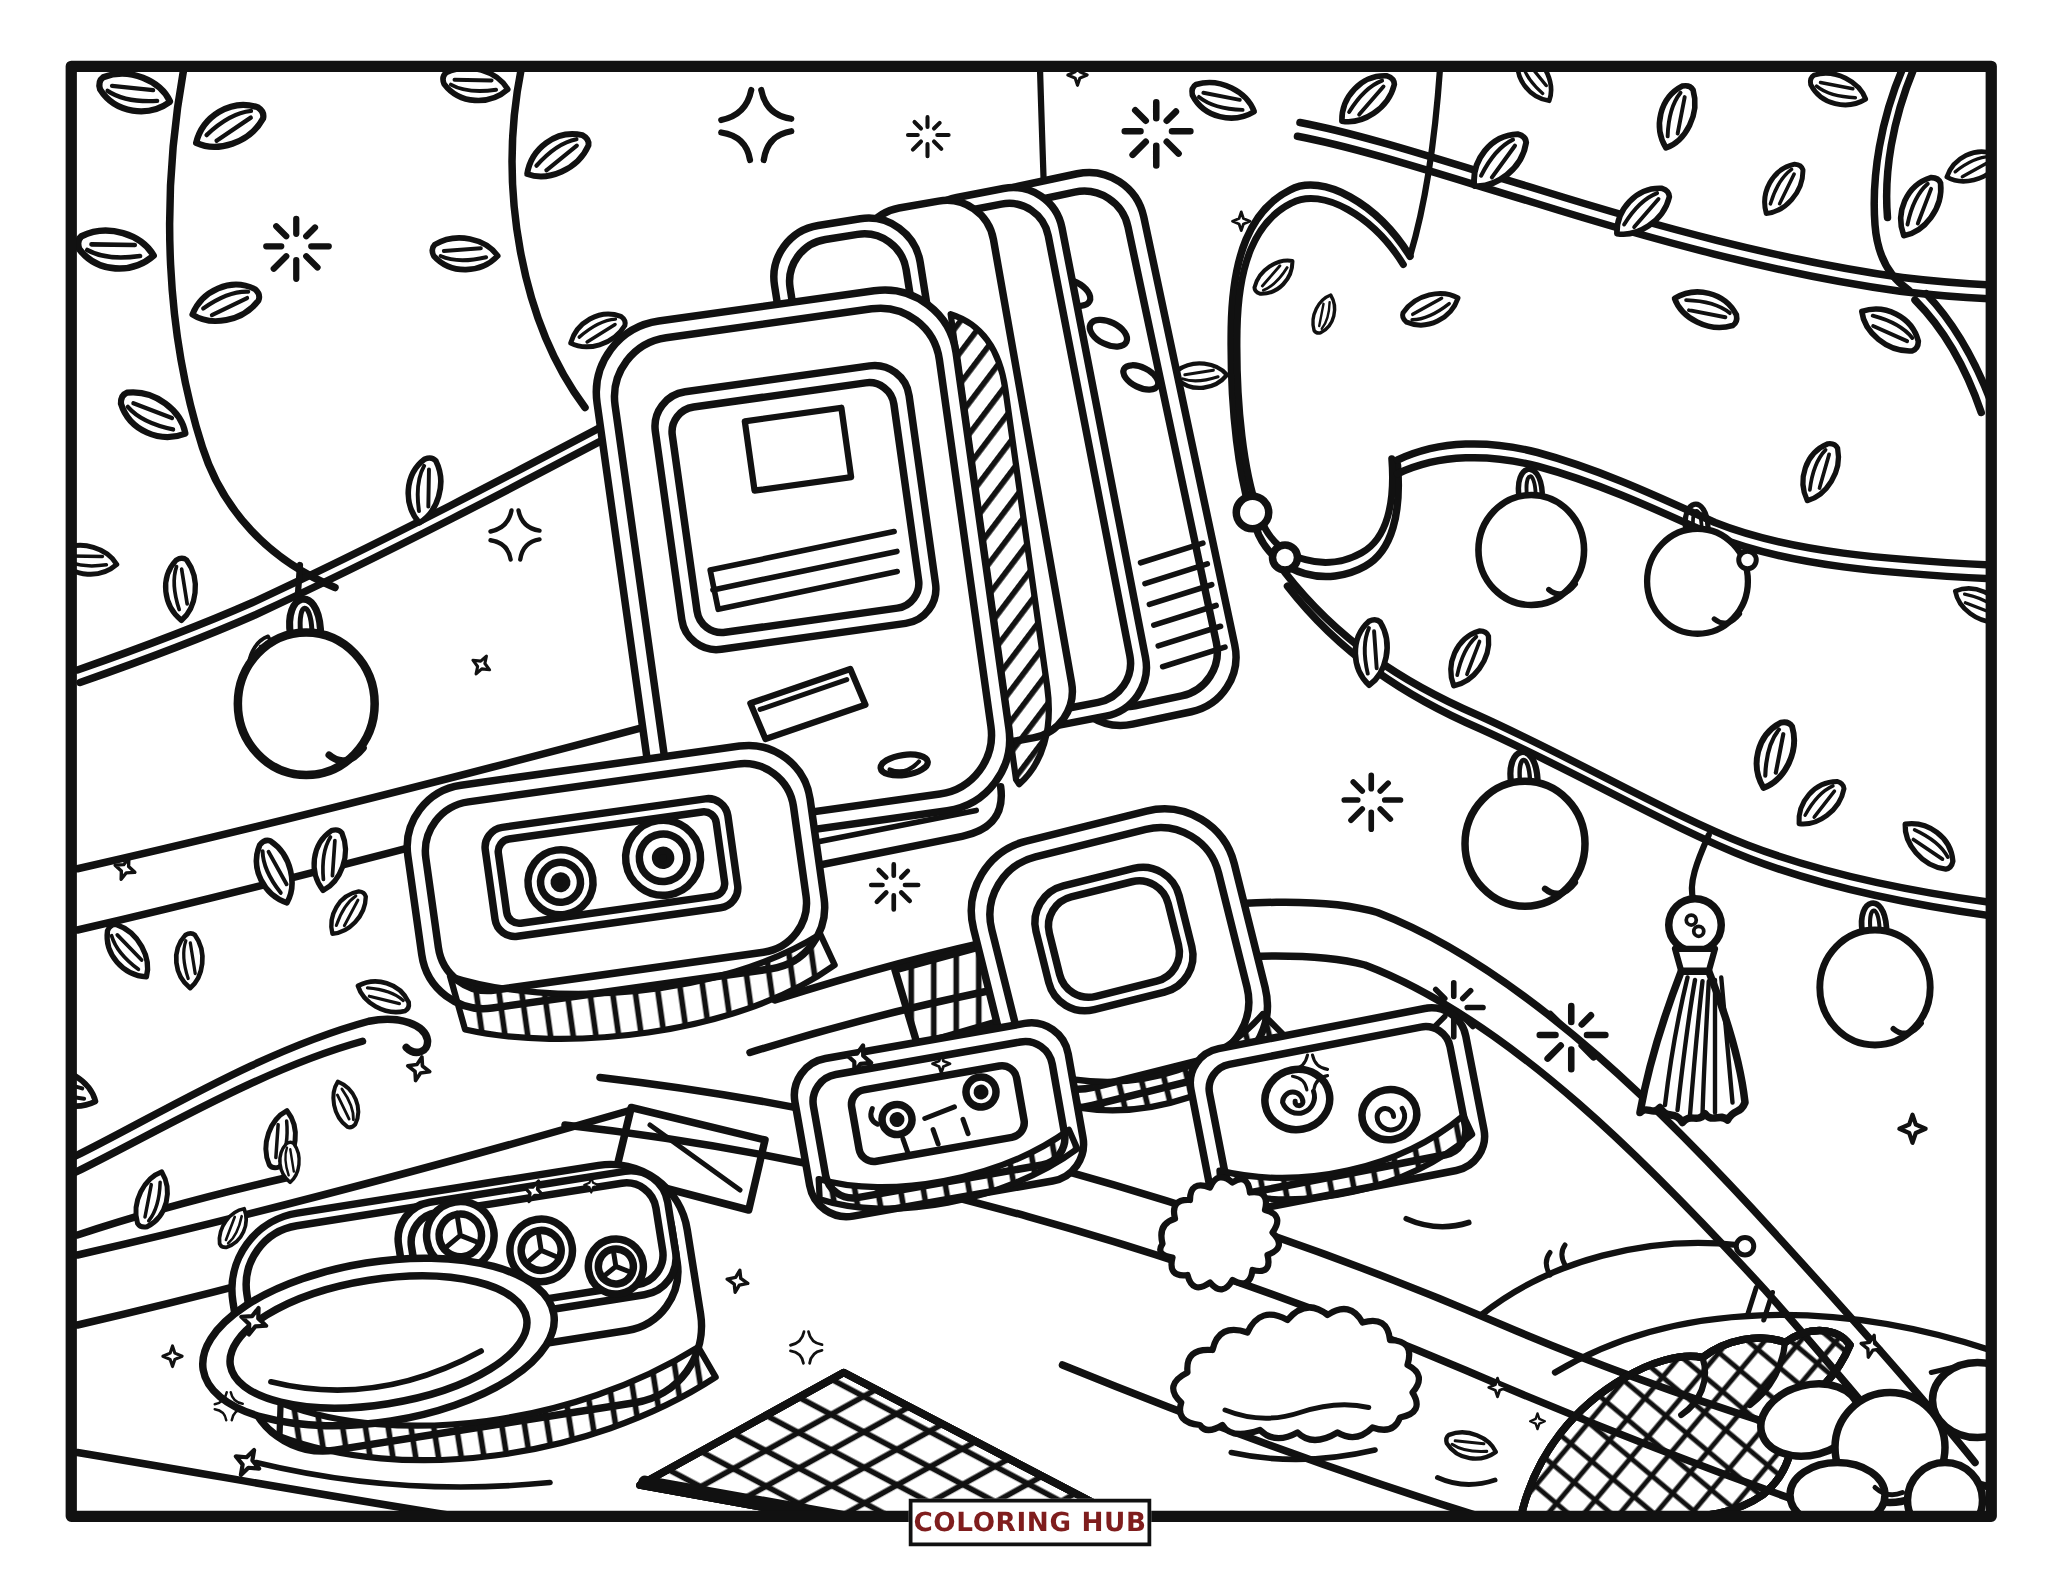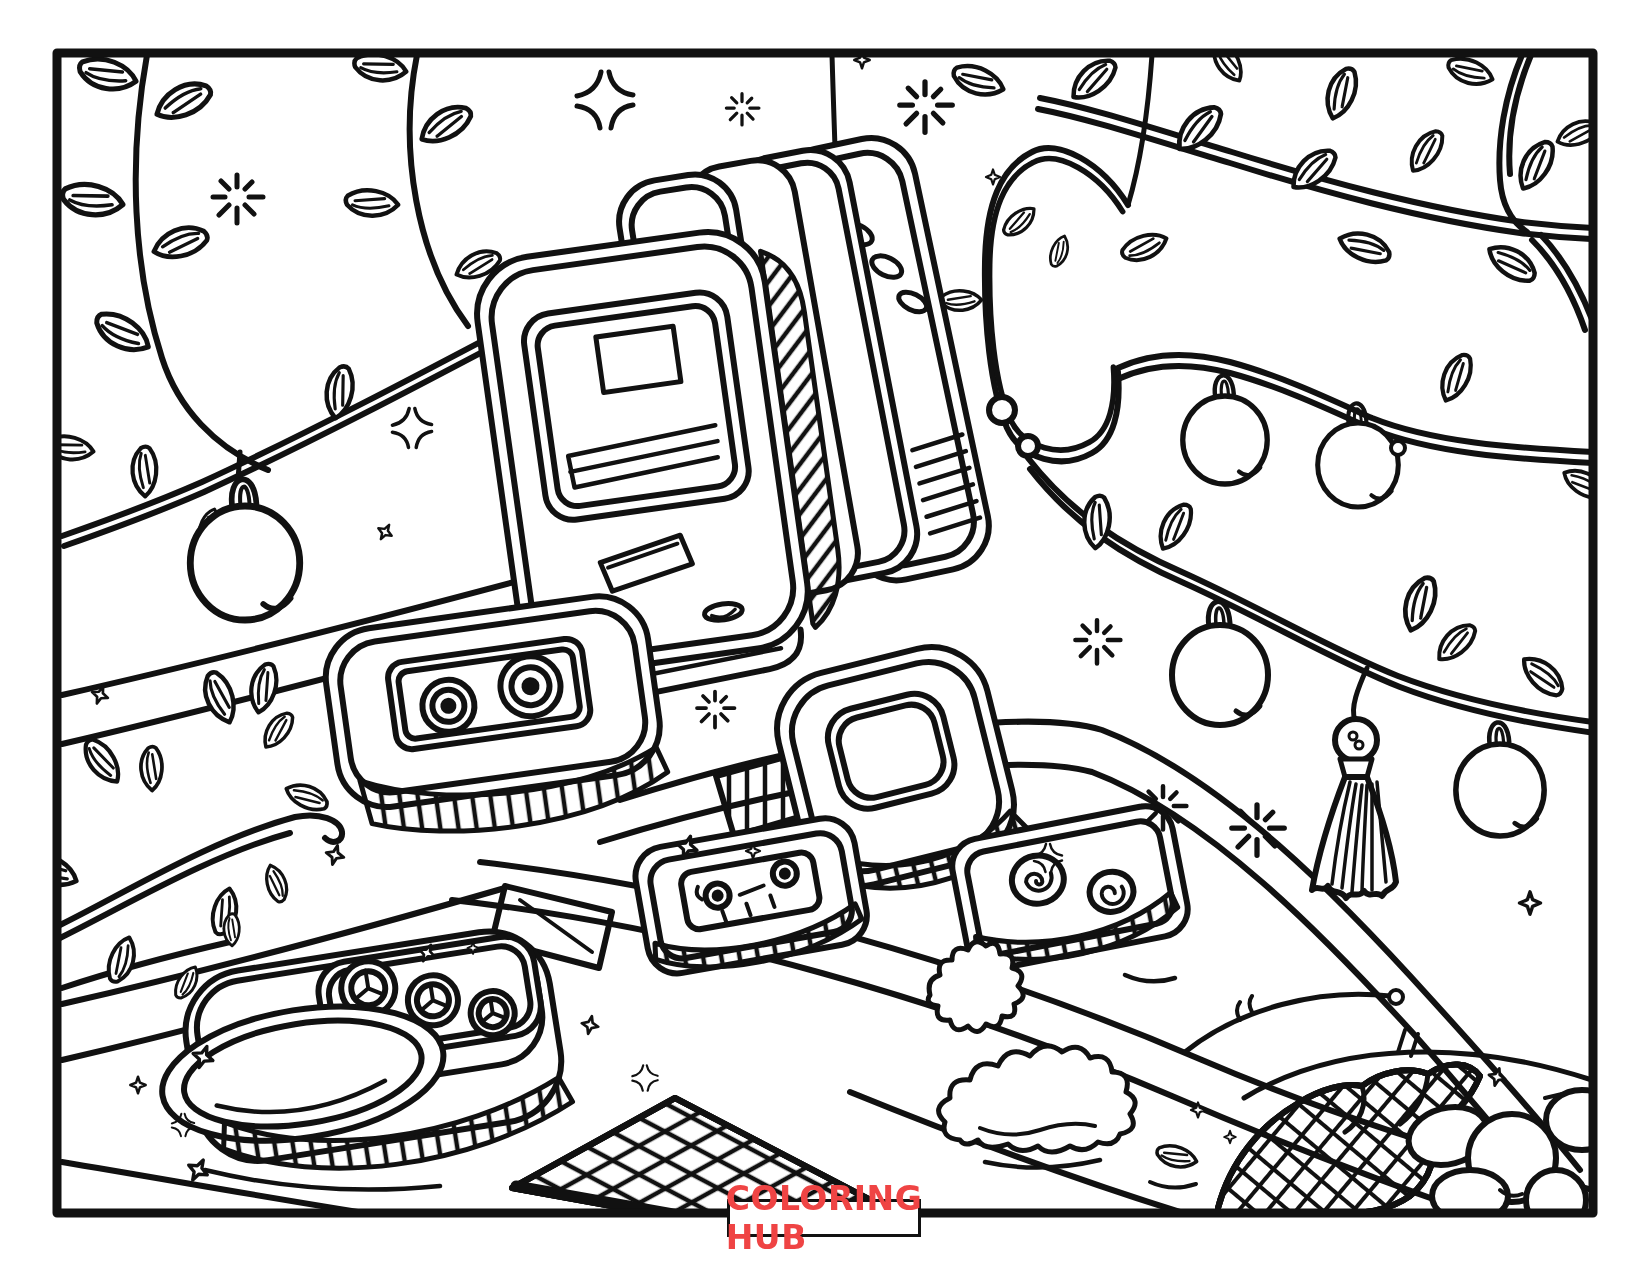--- a/index.html
+++ b/index.html
@@ -2,21 +2,21 @@
 <html><head>
 <meta charset="utf-8">
 <style>
   html,body{margin:0;padding:0;background:#fff;}
   .page{position:relative;width:1650px;height:1275px;background:#fff;overflow:hidden;
         font-family:"DejaVu Sans","Liberation Sans",sans-serif;}
   svg{display:block}
   .footer-badge{position:absolute;left:727px;top:1199px;width:194px;height:38px;
       background:#fff;border:3px solid #111;box-sizing:border-box;
       display:flex;align-items:center;justify-content:center;z-index:5;}
-  .footer-badge span{font-weight:bold;font-size:33px;letter-spacing:.5px;color:#ef4444;
+  .footer-badge span{font-weight:bold;font-size:21px;letter-spacing:.5px;color:#7f1d1d;
       font-family:"DejaVu Sans","Liberation Sans",sans-serif;}
 </style>
 </head>
 <body>
 
 <div class="page">
 <svg width="1650" height="1275" viewBox="0 0 1650 1275" stroke-linecap="round" stroke-linejoin="round">
   <defs>
     <clipPath id="page">
           <rect x="57" y="53" width="1536" height="1160"></rect>

